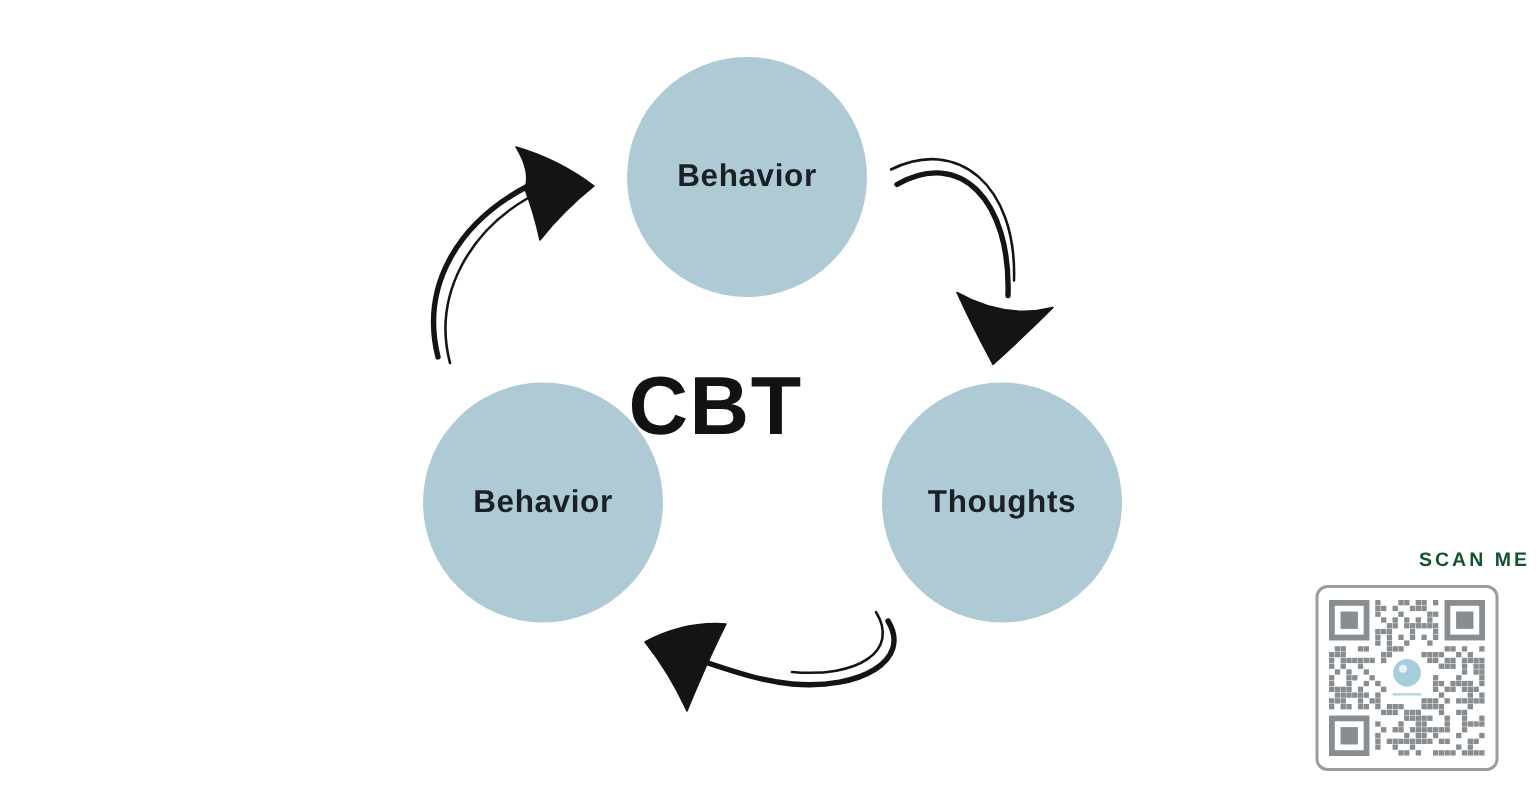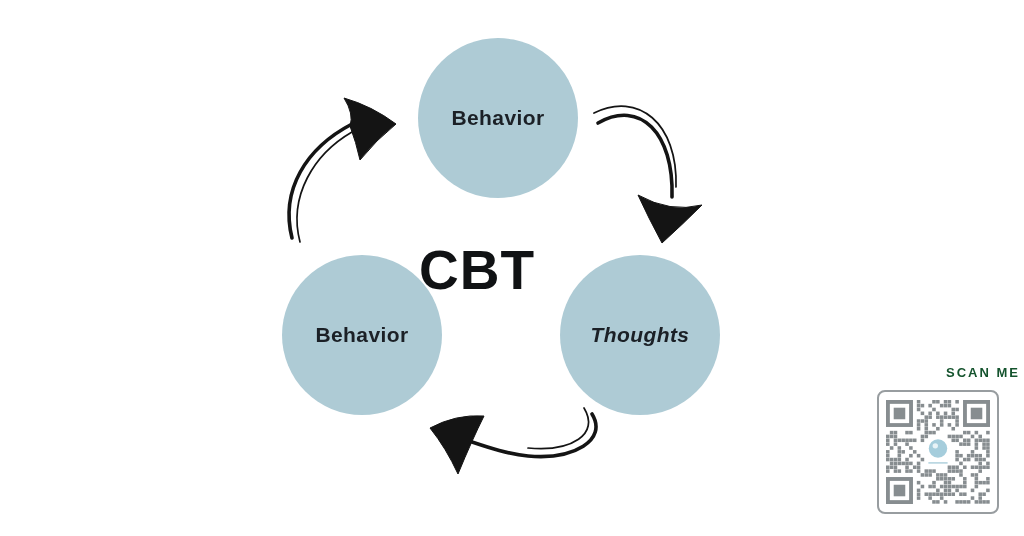--- a/index.html
+++ b/index.html
@@ -27,21 +27,21 @@
     justify-content: center;
   }
   .node-label {
     font-size: 21px;
     font-weight: 800;
     letter-spacing: 0.4px;
     color: #1b2026;
   }
   .node-behavior { left: 418px; top: 38px; }
   .node-feelings { left: 282px; top: 255px; }
-  .node-thoughts { left: 560px; top: 255px; font-style: italic; }
+  .node-thoughts { left: 588px; top: 255px; }
   .center-title {
     position: absolute;
     left: 419px;
     top: 238px;
     width: 160px;
     text-align: left;
     font-size: 55px;
     font-weight: 800;
     letter-spacing: 1px;
     color: #101214;

